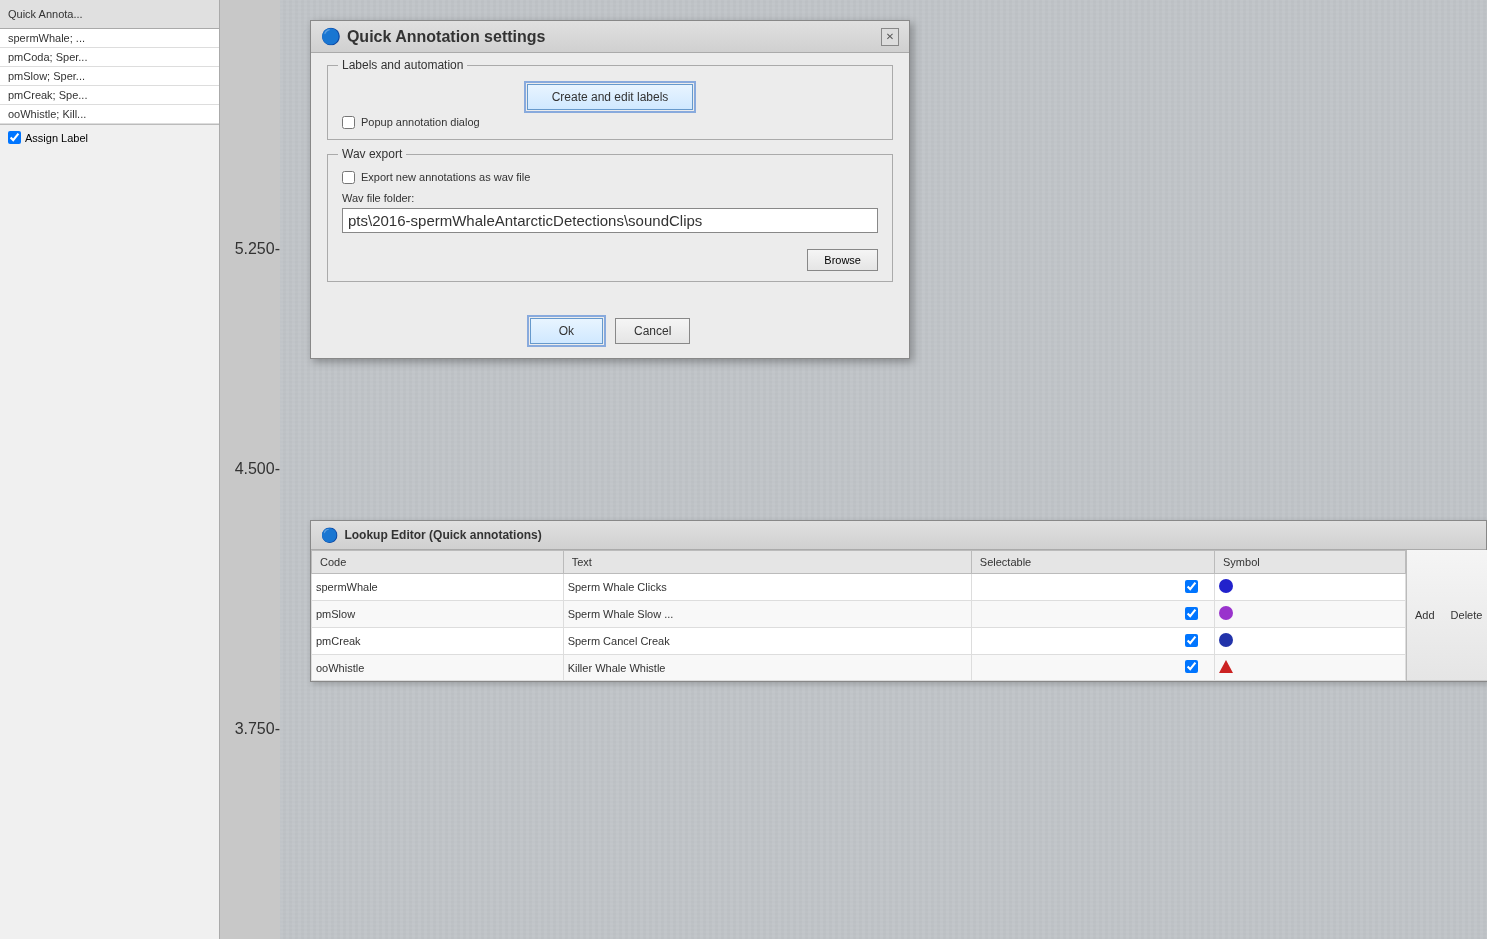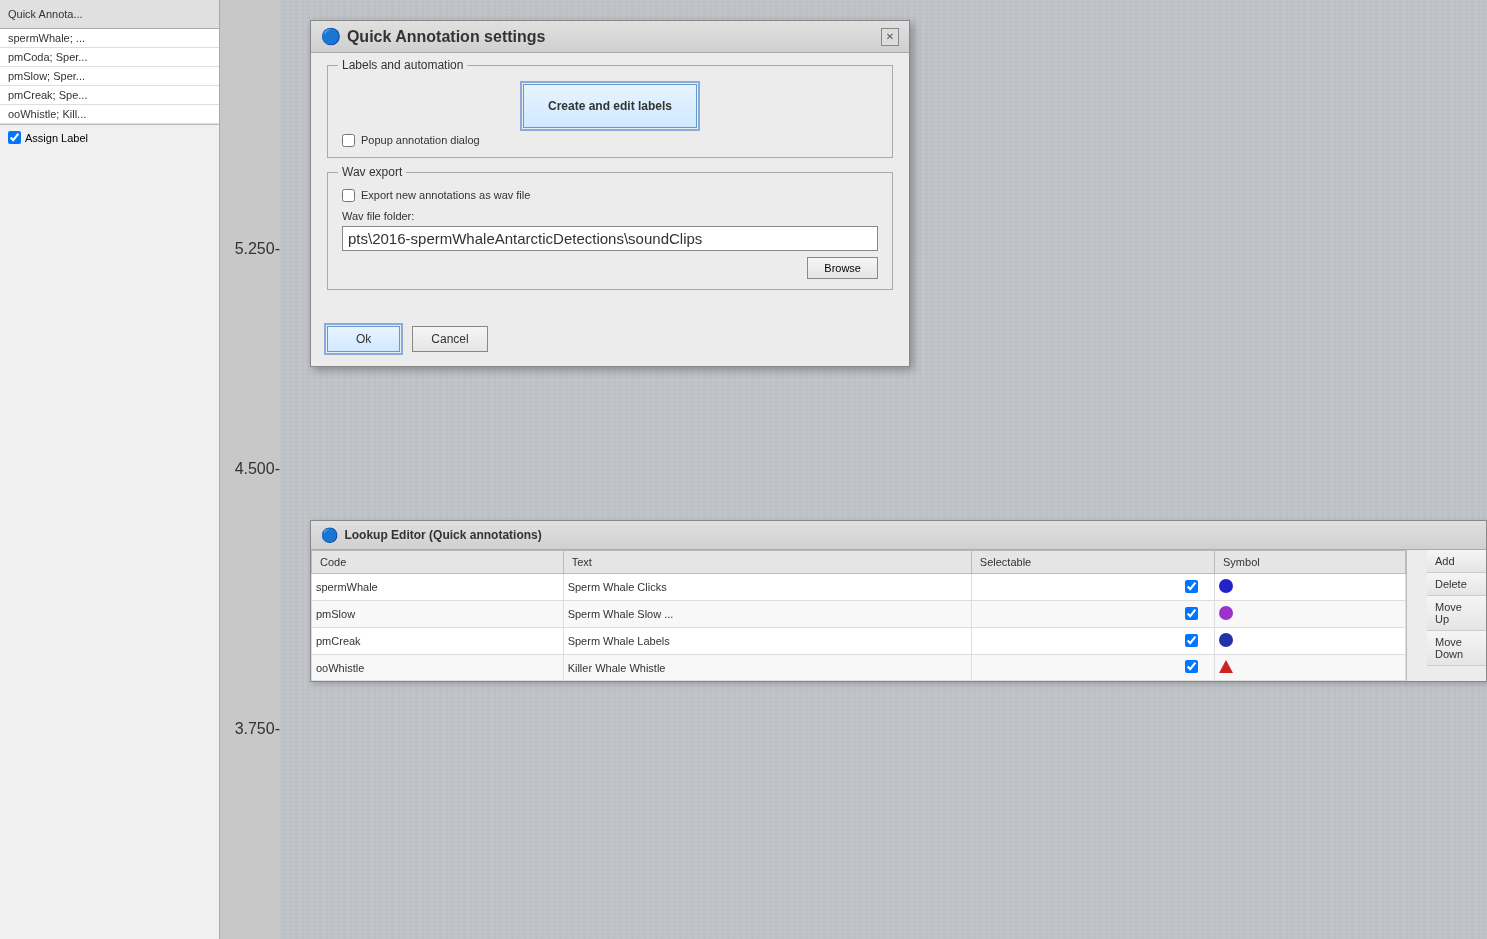--- a/index.html
+++ b/index.html
@@ -173,29 +173,28 @@
       left: 10px;
       background: #ececec;
       padding: 0 4px;
       font-size: 12px;
       color: #333;
     }
 
     .create-edit-btn {
       display: block;
       margin: 8px auto 4px auto;
-      padding: 14px 24px;
+      padding: 5px 24px;
       background: linear-gradient(to bottom, #e8f4ff, #d0e8ff);
       border: 1px solid #6699cc;
       font-size: 12px;
       color: #333;
       cursor: pointer;
       outline: 2px solid #88aadd;
       outline-offset: 1px;
-      font-weight: bold;
     }
 
     .checkbox-row {
       display: flex;
       gap: 6px;
       margin-top: 6px;
     }
 
     .checkbox-row input[type=checkbox] {
       width: 13px;
@@ -219,33 +218,34 @@
       padding: 3px 5px;
       border: 1px solid #888;
       background: #fff;
       font-size: 15px;
       color: #333;
     }
 
     .browse-row {
       display: flex;
       justify-content: flex-end;
-      margin-top: 6px;
+      margin-top: 16px;
     }
 
     .browse-btn {
       padding: 4px 16px;
       background: linear-gradient(to bottom, #f5f5f5, #e5e5e5);
       border: 1px solid #888;
       font-size: 11px;
       cursor: pointer;
     }
 
     .dialog-footer {
       display: flex;
+      justify-content: center;
       gap: 12px;
       padding: 10px 16px 14px 16px;
     }
 
     .ok-btn {
       padding: 5px 28px;
       background: linear-gradient(to bottom, #e8f4ff, #d0e8ff);
       border: 1px solid #6699cc;
       outline: 2px solid #88aadd;
       outline-offset: 1px;
@@ -343,24 +343,22 @@
       height: 0;
       border-left: 7px solid transparent;
       border-right: 7px solid transparent;
       border-bottom: 13px solid;
       display: inline-block;
     }
 
     .lookup-buttons {
       width: 80px;
       display: flex;
-      flex-direction: column;
       gap: 0;
       border-left: 1px solid #bbb;
-      padding-left: 20px;
     }
 
     .lookup-btn {
       padding: 5px 8px;
       background: linear-gradient(to bottom, #f5f5f5, #e5e5e5);
       border: none;
       border-bottom: 1px solid #ccc;
       font-size: 11px;
       cursor: pointer;
       text-align: left;
@@ -458,21 +456,21 @@
                 <td><span class="symbol-circle" style="background: rgb(34, 34, 204);"></span></td>
               </tr>
               <tr>
                 <td>pmSlow</td>
                 <td>Sperm Whale Slow ...</td>
                 <td class="checkbox-cell"><input type="checkbox" checked="" style=""></td>
                 <td><span class="symbol-circle" style="background: rgb(153, 51, 204);"></span></td>
               </tr>
               <tr>
                 <td>pmCreak</td>
-                <td>Sperm Whale Labels</td>
+                <td>Sperm Cancel Creak</td>
                 <td class="checkbox-cell"><input type="checkbox" checked="" style=""></td>
                 <td><span class="symbol-circle" style="background: rgb(34, 51, 170);"></span></td>
               </tr>
               <tr>
                 <td>ooWhistle</td>
                 <td>Killer Whale Whistle</td>
                 <td class="checkbox-cell"><input type="checkbox" checked="" style=""></td>
                 <td><span class="symbol-triangle" style="border-bottom-color: rgb(204, 34, 34);"></span></td>
               </tr>
             </tbody>

